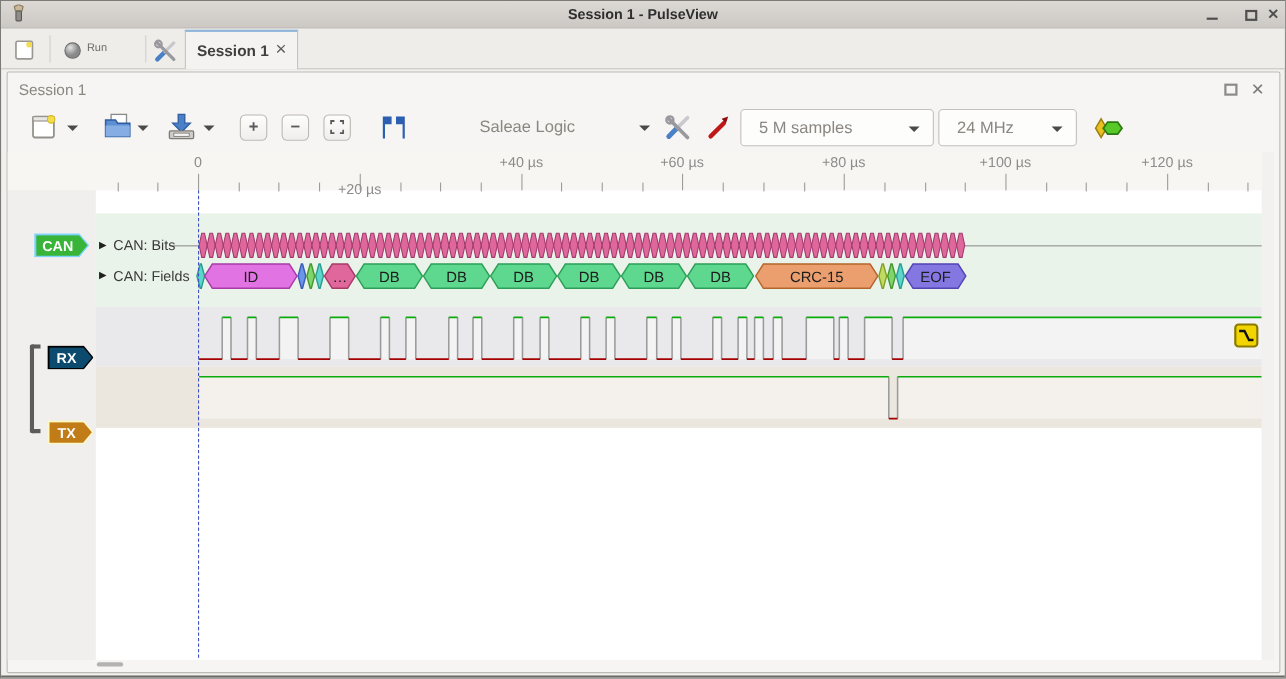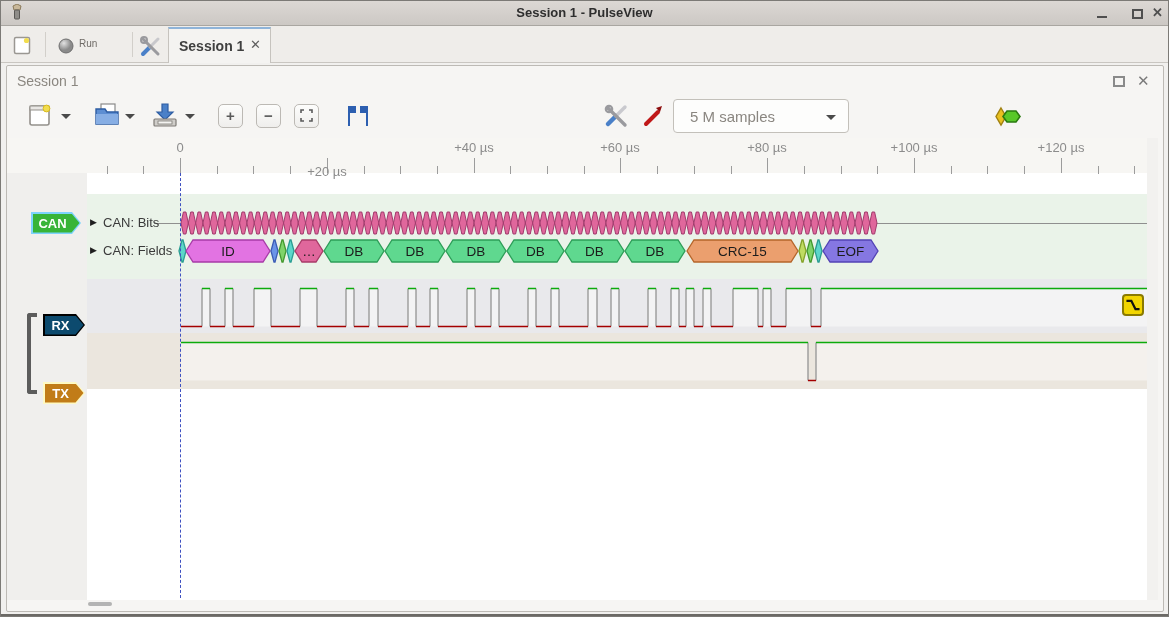--- a/index.html
+++ b/index.html
@@ -150,33 +150,41 @@
   <div class="abs sq-btn" style="left:217px;top:103px">+</div>
   <div class="abs sq-btn" style="left:255px;top:103px">−</div>
   <div class="abs sq-btn" style="left:293px;top:103px"><svg width="13" height="13" viewBox="0 0 13 13" style="margin-top:4px">
     <path d="M1 4 V1 H4 M9 1 H12 V4 M12 9 V12 H9 M4 12 H1 V9" fill="none" stroke="#5a5a5a" stroke-width="1.6"></path>
       </svg></div>
   <svg class="abs" style="left:344px;top:104px" width="26" height="22" viewBox="0 0 26 22">
     <path d="M3 1 h8 v7 h-6 v13 h-2 z" fill="#2d5fb0"></path>
     <path d="M23 1 h-8 v7 h6 v13 h2 z" fill="#2d5fb0"></path>
   </svg>
 
+  <div class="abs" style="left:425px;top:98px;width:172px;height:34px">
+    <span class="abs combo-text" style="left:10px;top:8px">Saleae Logic</span>
+    <div class="abs dd-arrow" style="left:155px;top:15px"></div>
+  </div>
   <svg class="abs" style="left:602px;top:103px" width="26" height="24" viewBox="0 0 26 24">
     <line x1="5" y1="20" x2="13" y2="12" stroke="#4a80c8" stroke-width="4.5" stroke-linecap="round"></line>
     <line x1="13" y1="12" x2="22" y2="3" stroke="#c9c9ce" stroke-width="3.4" stroke-linecap="round"></line>
     <line x1="5" y1="4" x2="22" y2="21" stroke="#9a9a9e" stroke-width="3.4" stroke-linecap="round"></line>
     <circle cx="6" cy="5" r="3.2" fill="none" stroke="#9a9a9e" stroke-width="2.2"></circle>
   </svg>
   <svg class="abs" style="left:638px;top:102px" width="26" height="26" viewBox="0 0 26 26">
     <line x1="7" y1="21" x2="19" y2="9" stroke="#c01818" stroke-width="4" stroke-linecap="round"></line>
     <path d="M17 5 L23 3 L21 9 Z" fill="#8e0e0e"></path>
   </svg>
   <div class="abs combo" style="left:672px;top:98px;width:176px">
     <span class="abs combo-text" style="left:16px;top:8px">5 M samples</span>
     <div class="abs dd-arrow" style="left:152px;top:15px"></div>
+  </div>
+  <div class="abs combo" style="left:852px;top:98px;width:126px">
+    <span class="abs combo-text" style="left:16px;top:8px">24 MHz</span>
+    <div class="abs dd-arrow" style="left:102px;top:15px"></div>
   </div>
   <svg class="abs" style="left:993px;top:105px" width="30" height="21" viewBox="0 0 30 21">
     <path d="M7 2 L12 10.5 L7 19 L2 10.5 Z" fill="#e8c020" stroke="#a08010" stroke-width="1.4"></path>
     <path d="M13 5 h9 l4 5.5 -4 5.5 h-9 l-4 -5.5 z" fill="#58c828" stroke="#2a7a10" stroke-width="1.6"></path>
   </svg>
 
   <div class="abs ruler-band"></div>
   <div class="abs plot-bg"></div>
   <div class="abs gutter"></div>
   <div class="abs scroll-gutter"></div>

